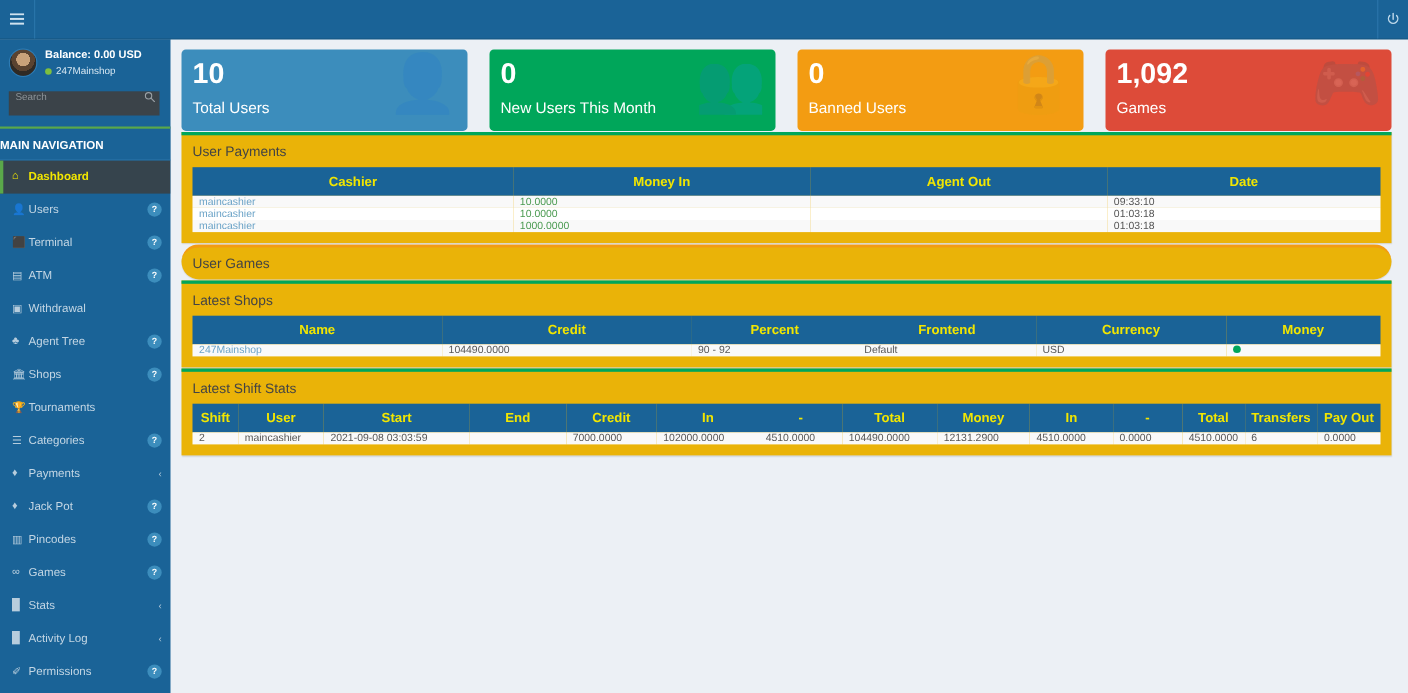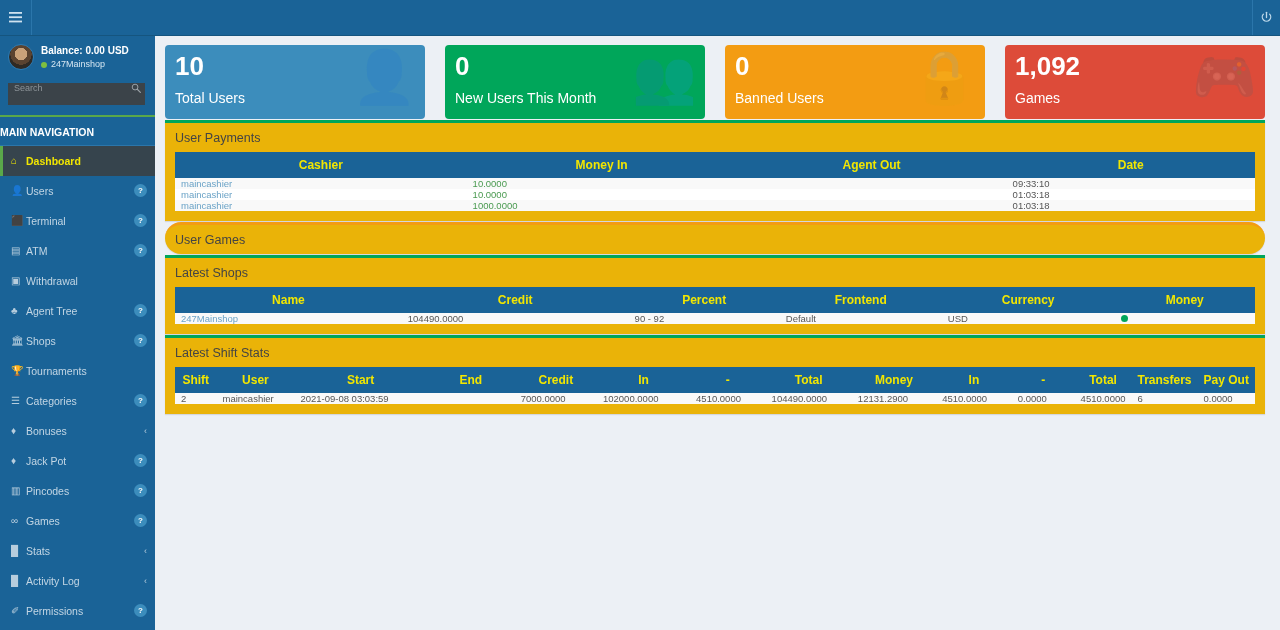--- a/index.html
+++ b/index.html
@@ -233,21 +233,21 @@
           <span class="ni-ico">🏆</span>
           <span class="ni-lbl">Tournaments</span>
         </div>
         <div class="nav-item">
           <span class="ni-ico">☰</span>
           <span class="ni-lbl">Categories</span>
           <span class="badge-q">?</span>
         </div>
         <div class="nav-item">
           <span class="ni-ico">♦</span>
-          <span class="ni-lbl">Bonuses</span>
+          <span class="ni-lbl">Payments</span>
           <span class="chev">‹</span>
         </div>
         <div class="nav-item">
           <span class="ni-ico">♦</span>
           <span class="ni-lbl">Jack Pot</span>
           <span class="badge-q">?</span>
         </div>
         <div class="nav-item">
           <span class="ni-ico">▥</span>
           <span class="ni-lbl">Pincodes</span>

